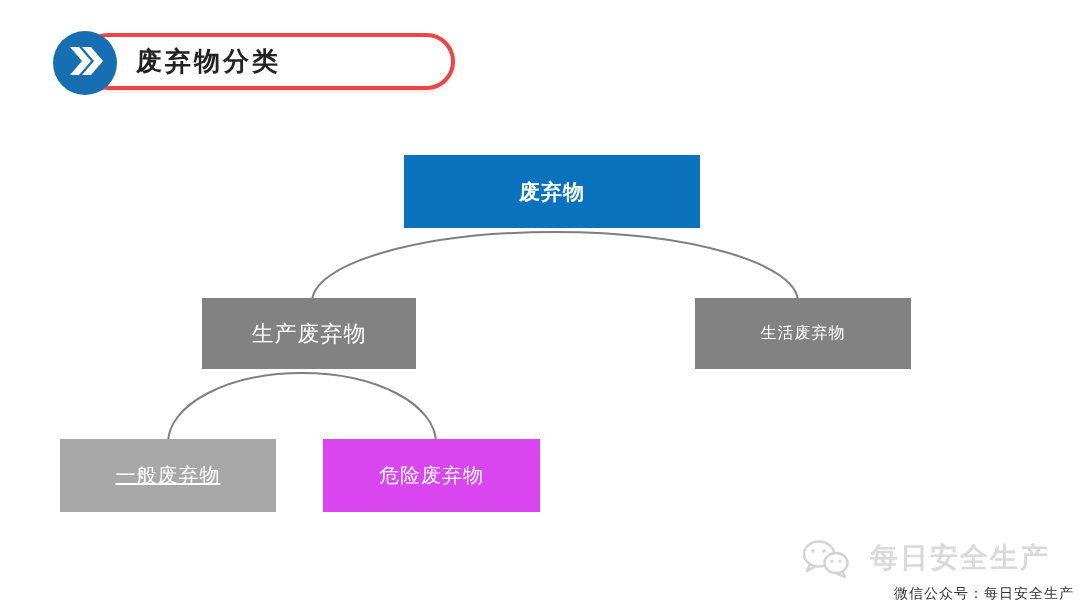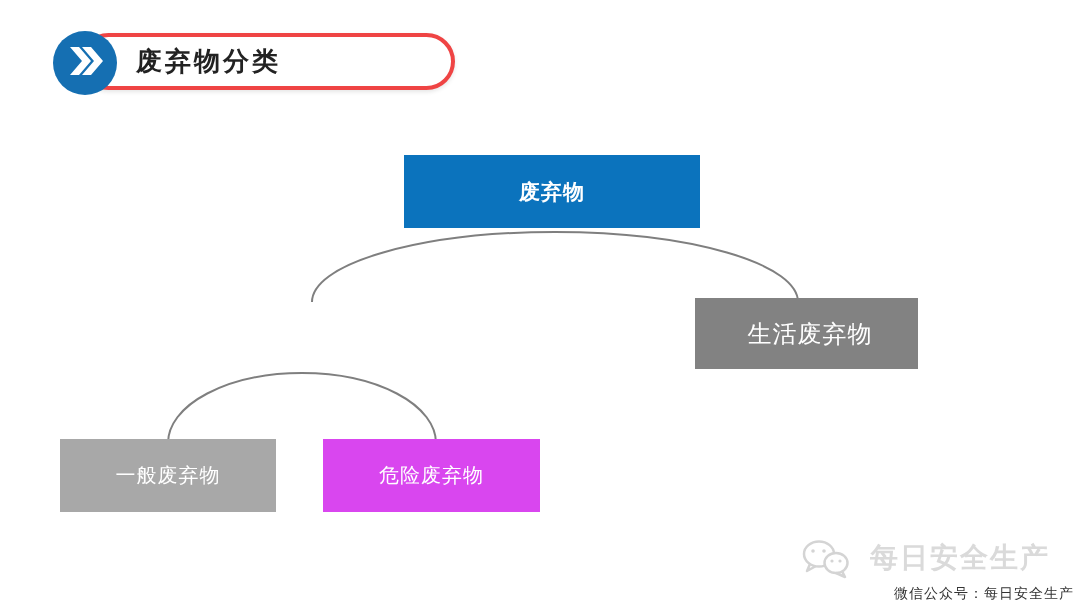--- a/index.html
+++ b/index.html
@@ -32,23 +32,23 @@
     position:absolute;display:flex;align-items:center;justify-content:center;
     color:#ffffff;text-align:center;
   }
   .node-root{
     left:396px;top:155px;width:296px;height:73px;background:#0b73bd;
     font-size:21px;font-weight:700;letter-spacing:1px;
   }
   .node-l2a{left:194px;top:298px;width:214px;height:71px;background:#828282;
     font-size:22px;font-weight:500;letter-spacing:1px;}
   .node-l2b{left:687px;top:298px;width:216px;height:71px;background:#828282;
-    font-size:24px;font-weight:500;letter-spacing:1px;padding-left:7px;}
+    font-size:16px;font-weight:500;letter-spacing:1px;}
   .node-l3a{left:52px;top:439px;width:216px;height:73px;background:#a8a8a8;
-    font-size:20px;font-weight:500;letter-spacing:1px;}
+    font-size:20px;font-weight:500;letter-spacing:1px;text-decoration:underline;}
   .node-l3b{left:315px;top:439px;width:217px;height:73px;background:#d946ef;
     font-size:20px;font-weight:500;letter-spacing:1px;}
   
   .watermark{
     position:absolute;right:30px;top:539px;height:42px;
     display:flex;align-items:flex-start;gap:20px;
   }
   .watermark-text{
     font-size:28px;font-weight:700;color:#dadada;letter-spacing:2px;
     text-shadow:0 1px 0 #ffffff;
@@ -78,20 +78,23 @@
 <div class="diagram">
   <svg class="connectors" width="1080" height="608" viewBox="0 0 1080 608">
     <path d="M 304 302 A 243 70 0 0 1 790 302" fill="none" stroke="#7f7f7f" stroke-width="2"></path>
     <path d="M 160 443 A 134 70 0 0 1 428 443" fill="none" stroke="#7f7f7f" stroke-width="2"></path>
   </svg>
 
   <div class="node node-root">
     <span>废弃物</span>
   </div>
 
+  <div class="node node-l2a">
+    <span>生产废弃物</span>
+  </div>
 
   <div class="node node-l2b">
     <span>生活废弃物</span>
   </div>
 
   <div class="node node-l3a">
     <span>一般废弃物</span>
   </div>
 
   <div class="node node-l3b">

